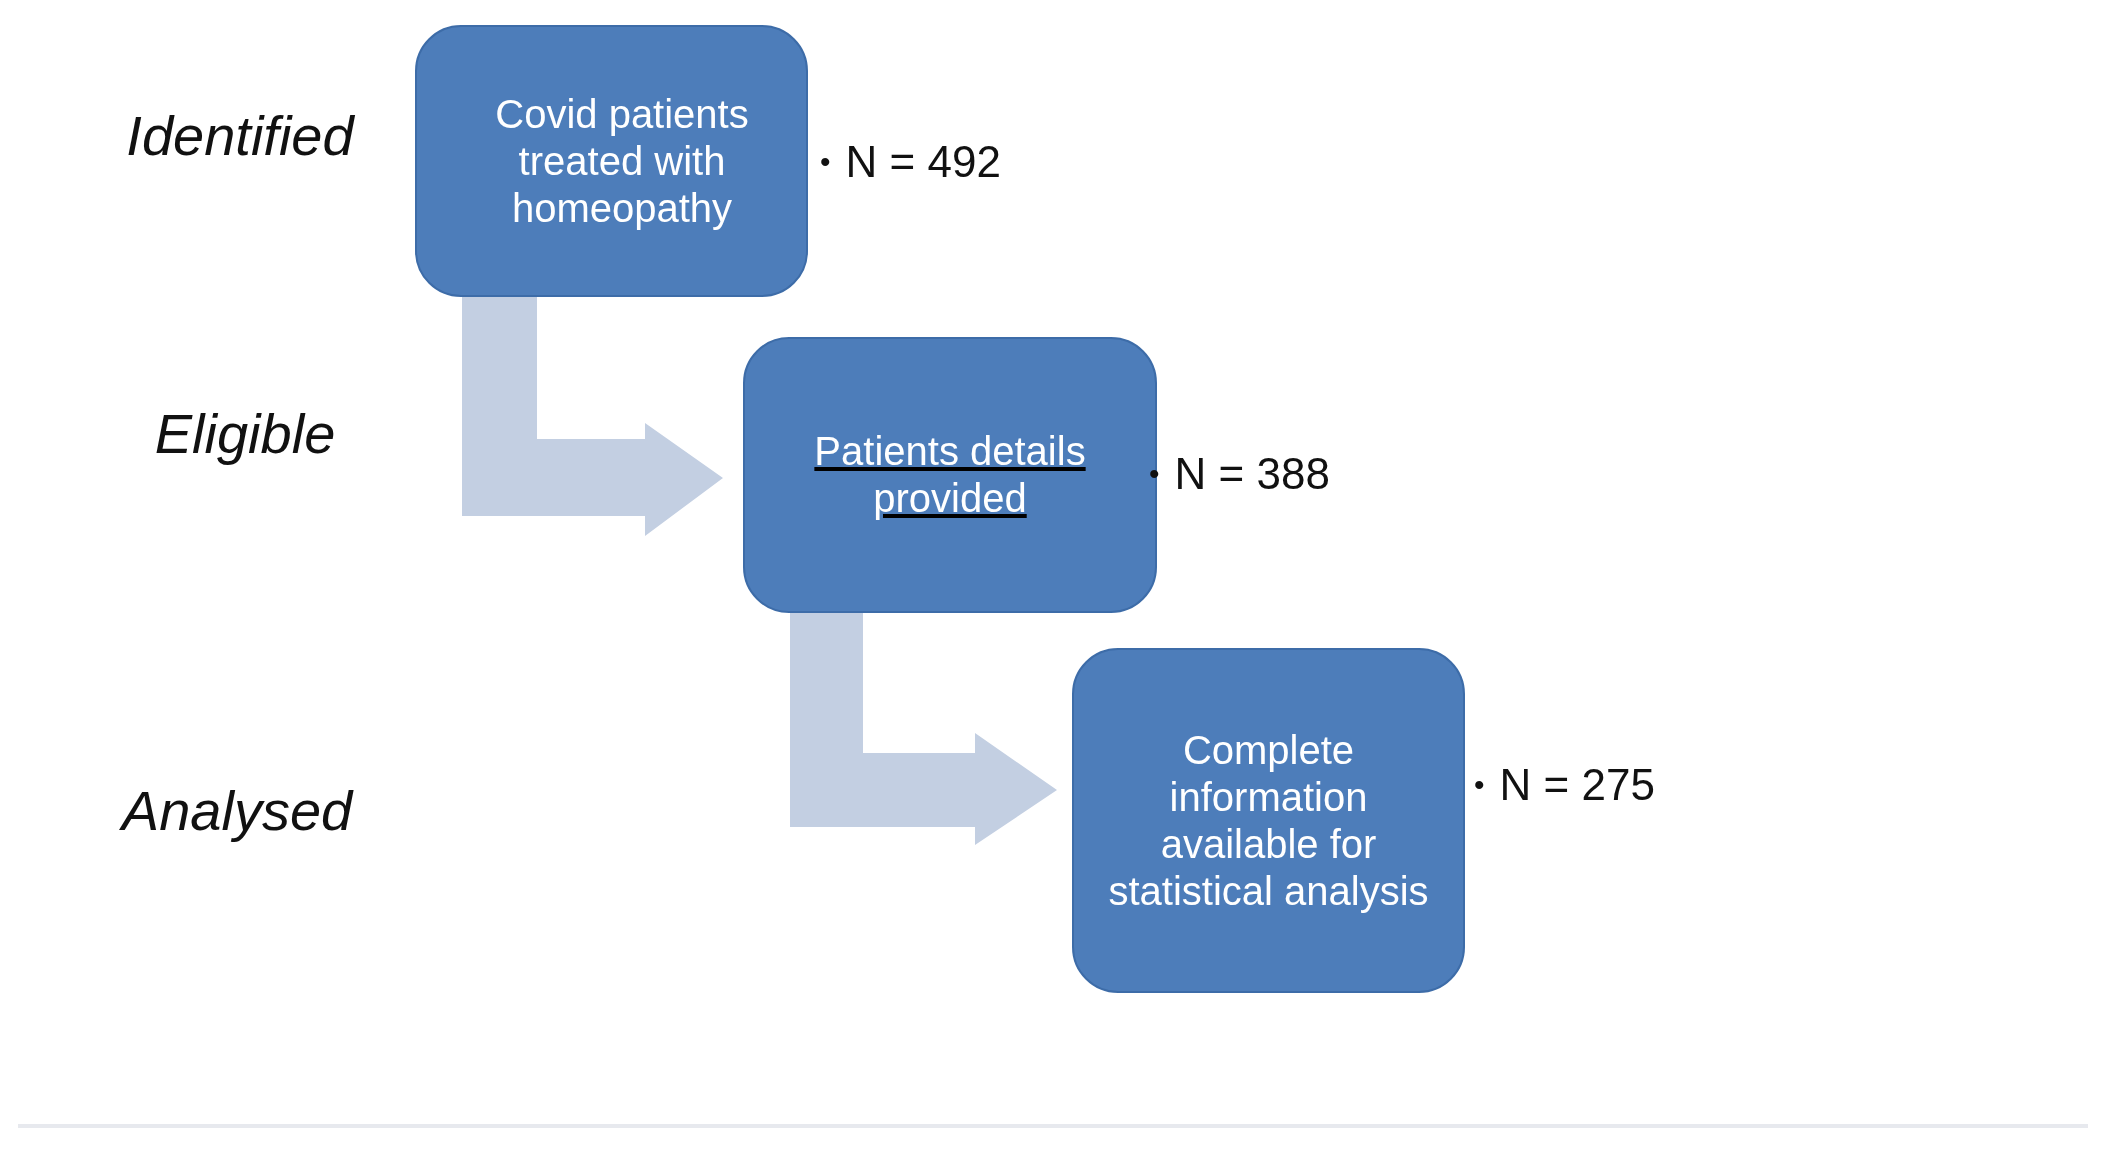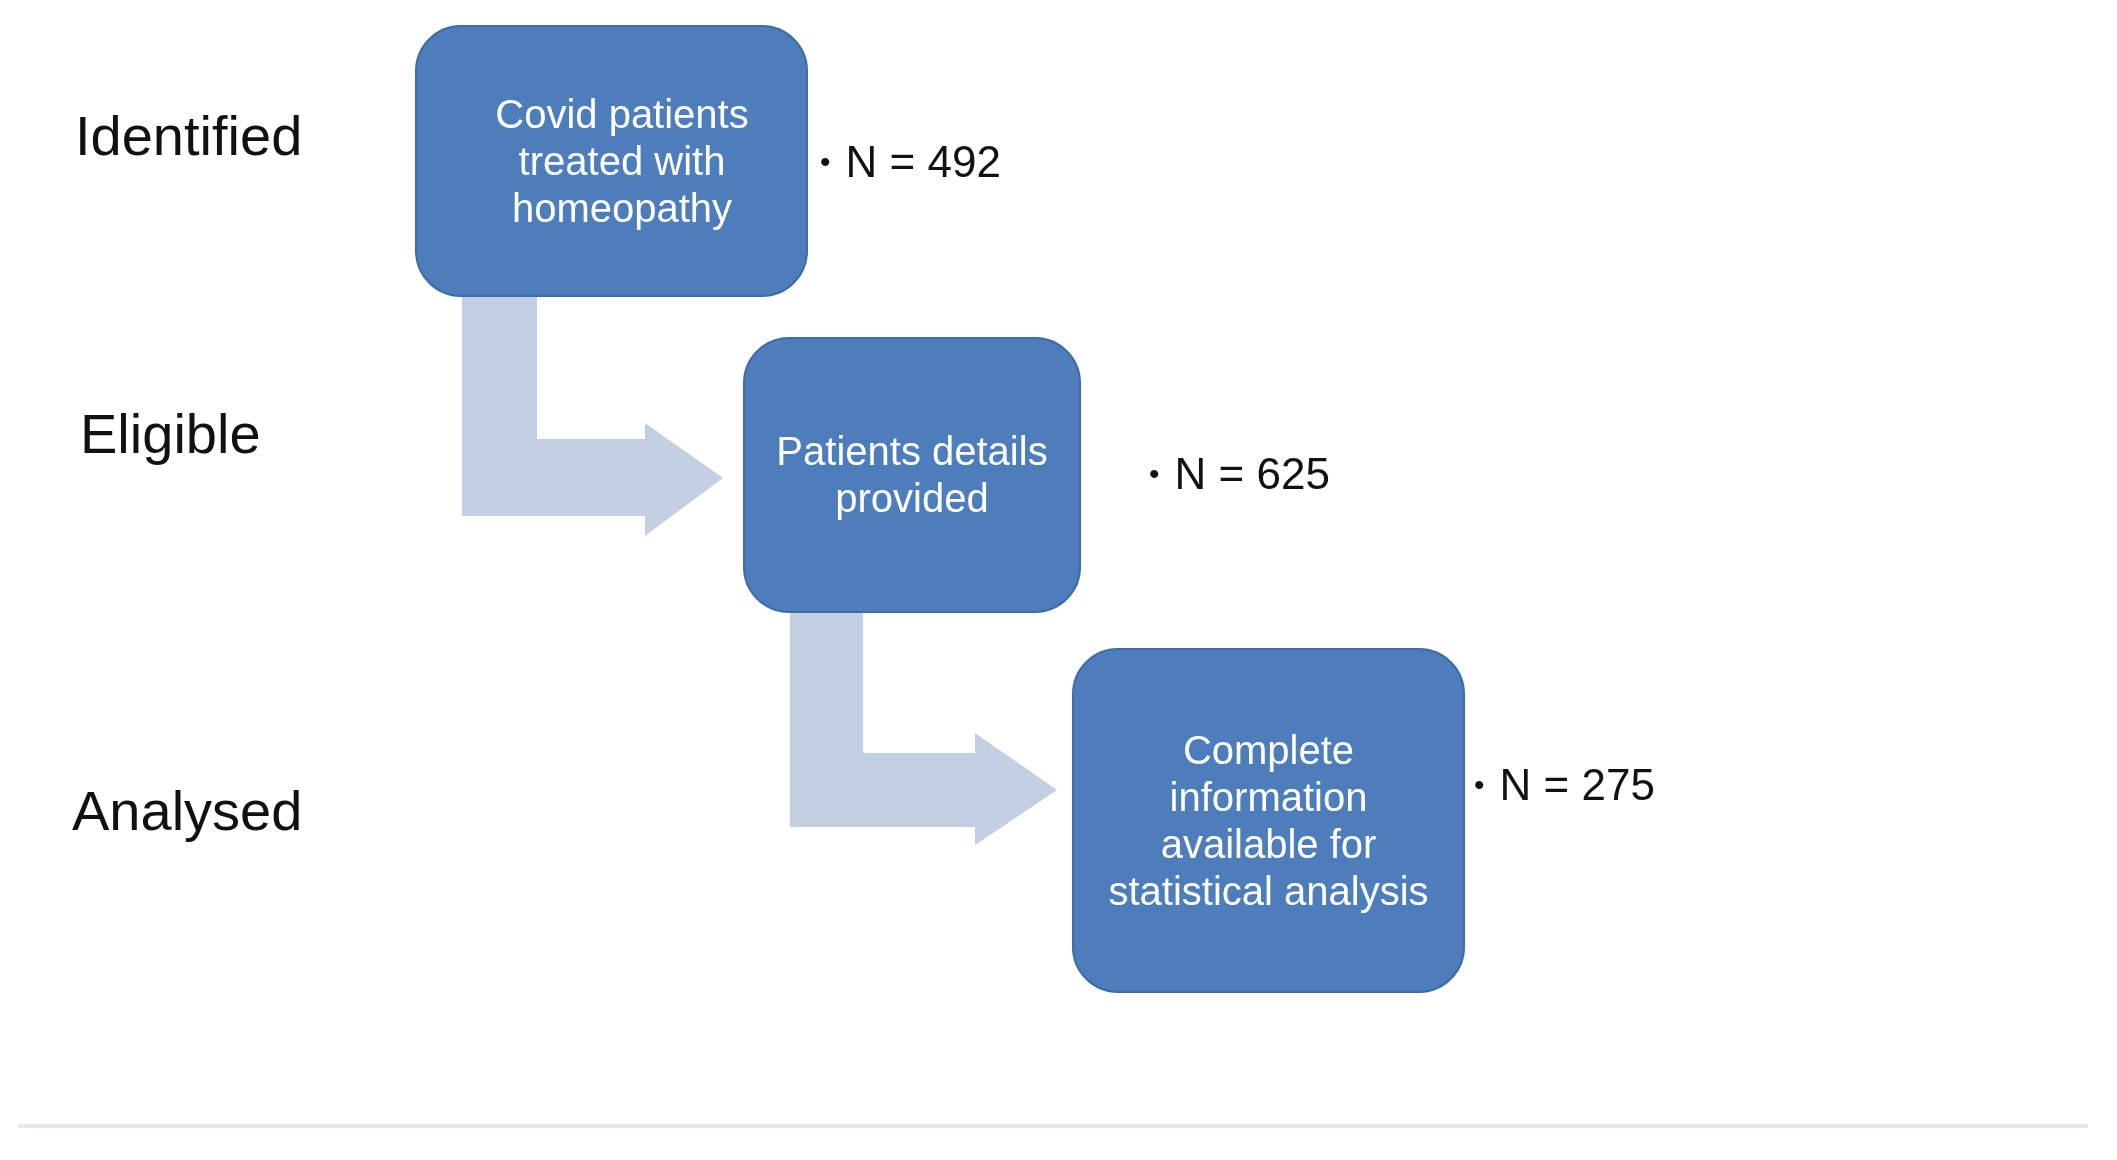--- a/index.html
+++ b/index.html
@@ -24,25 +24,27 @@
   #arrow-layer {
     position: absolute;
     left: 0; top: 0;
     width: 2117px; height: 1160px;
     z-index: 1;
   }
   #arrow-layer polygon { fill: var(--arrow-fill); }
   .stage-label {
     position: absolute;
     width: 330px;
+    text-align: center;
     font-size: 56px;
     line-height: 58px;
     color: var(--label-color);
     z-index: 3;
     white-space: nowrap;
+    font-style: italic;
   }
   .process-box {
     position: absolute;
     background: var(--box-fill);
     border: 2px solid var(--box-border);
     border-radius: 46px;
     display: flex;
     align-items: center;
     justify-content: center;
     z-index: 2;
@@ -73,21 +75,21 @@
     position: absolute;
     left: 18px;
     top: 1124px;
     width: 2070px;
     height: 4px;
     background: var(--divider);
     z-index: 1;
   }
   
   #box-identified { left: 415px; top: 25px;  width: 393px; height: 272px; padding-left: 21px; }
-  #box-eligible   { left: 743px; top: 337px; width: 338px; height: 276px; }
+  #box-eligible   { left: 743px; top: 337px; width: 414px; height: 276px; text-decoration: underline; }
   #box-analysed   { left: 1072px; top: 648px; width: 393px; height: 345px; }
   
   #label-identified { left: 75px;  top: 107px; }
   #label-eligible   { left: 80px;  top: 405px; }
   #label-analysed   { left: 72px;  top: 782px; }
   
   #count-identified { left: 820px;  top: 137px; }
   #count-eligible   { left: 1149px; top: 449px; }
   #count-analysed   { left: 1474px; top: 760px; }
 </style>
@@ -120,21 +122,21 @@
 available for
 statistical analysis</div>
   </div>
 
   <div class="count-label" id="count-identified">
     <span class="bullet">•</span>
     <span class="count-text">N = 492</span>
   </div>
   <div class="count-label" id="count-eligible">
     <span class="bullet">•</span>
-    <span class="count-text">N = 625</span>
+    <span class="count-text">N = 388</span>
   </div>
   <div class="count-label" id="count-analysed">
     <span class="bullet">•</span>
     <span class="count-text">N = 275</span>
   </div>
 
   <div id="footer-divider"></div>
 
 </div>
 

